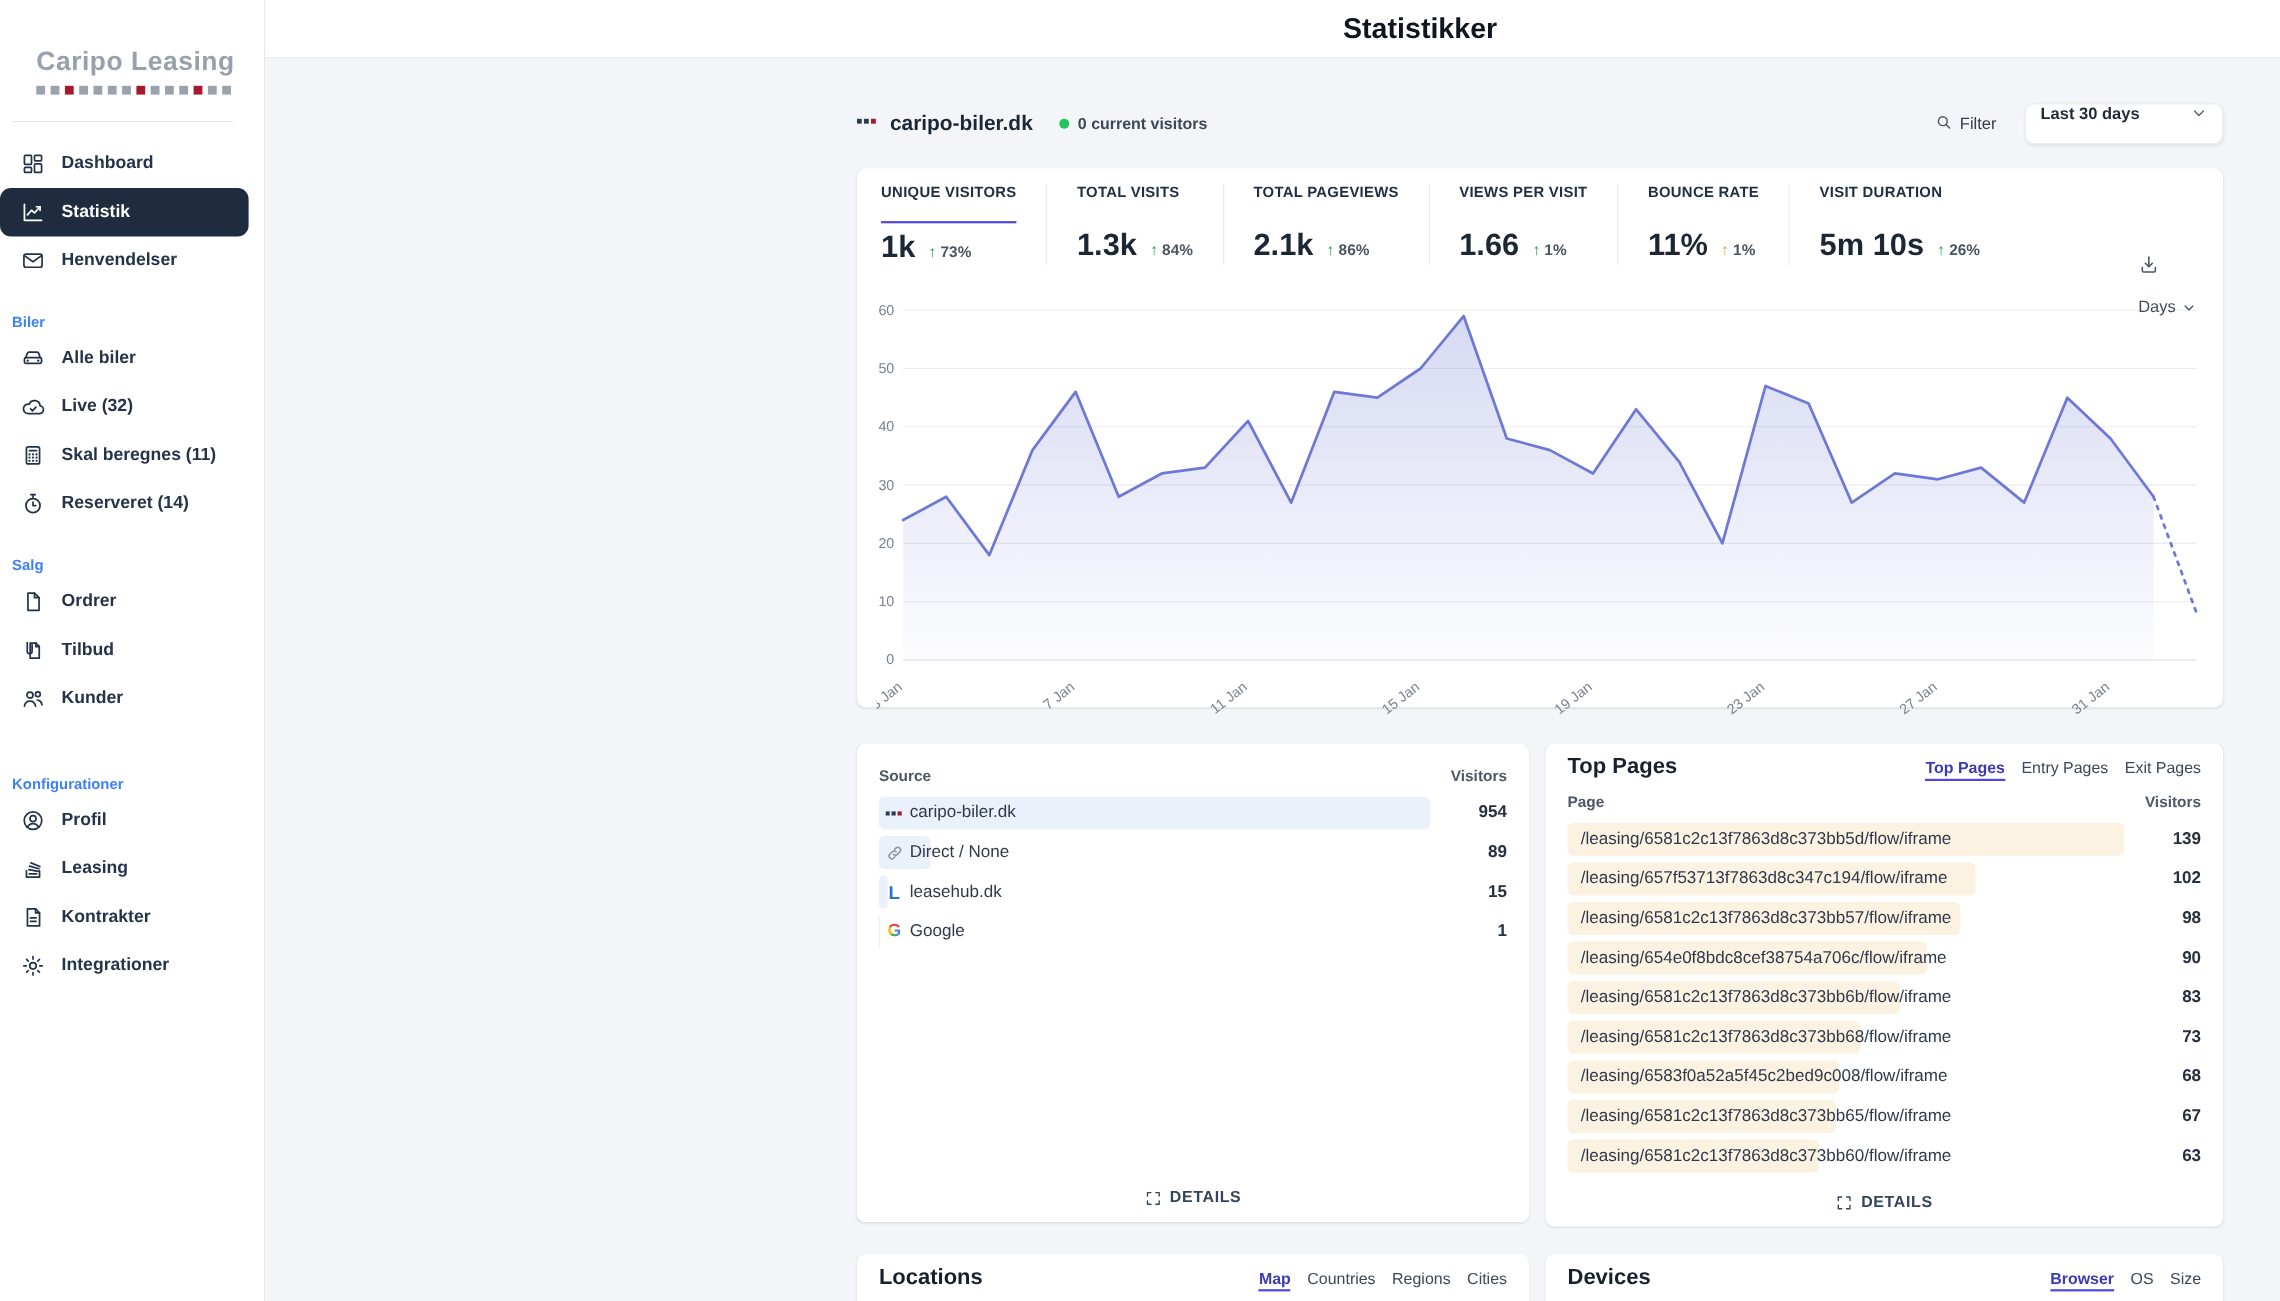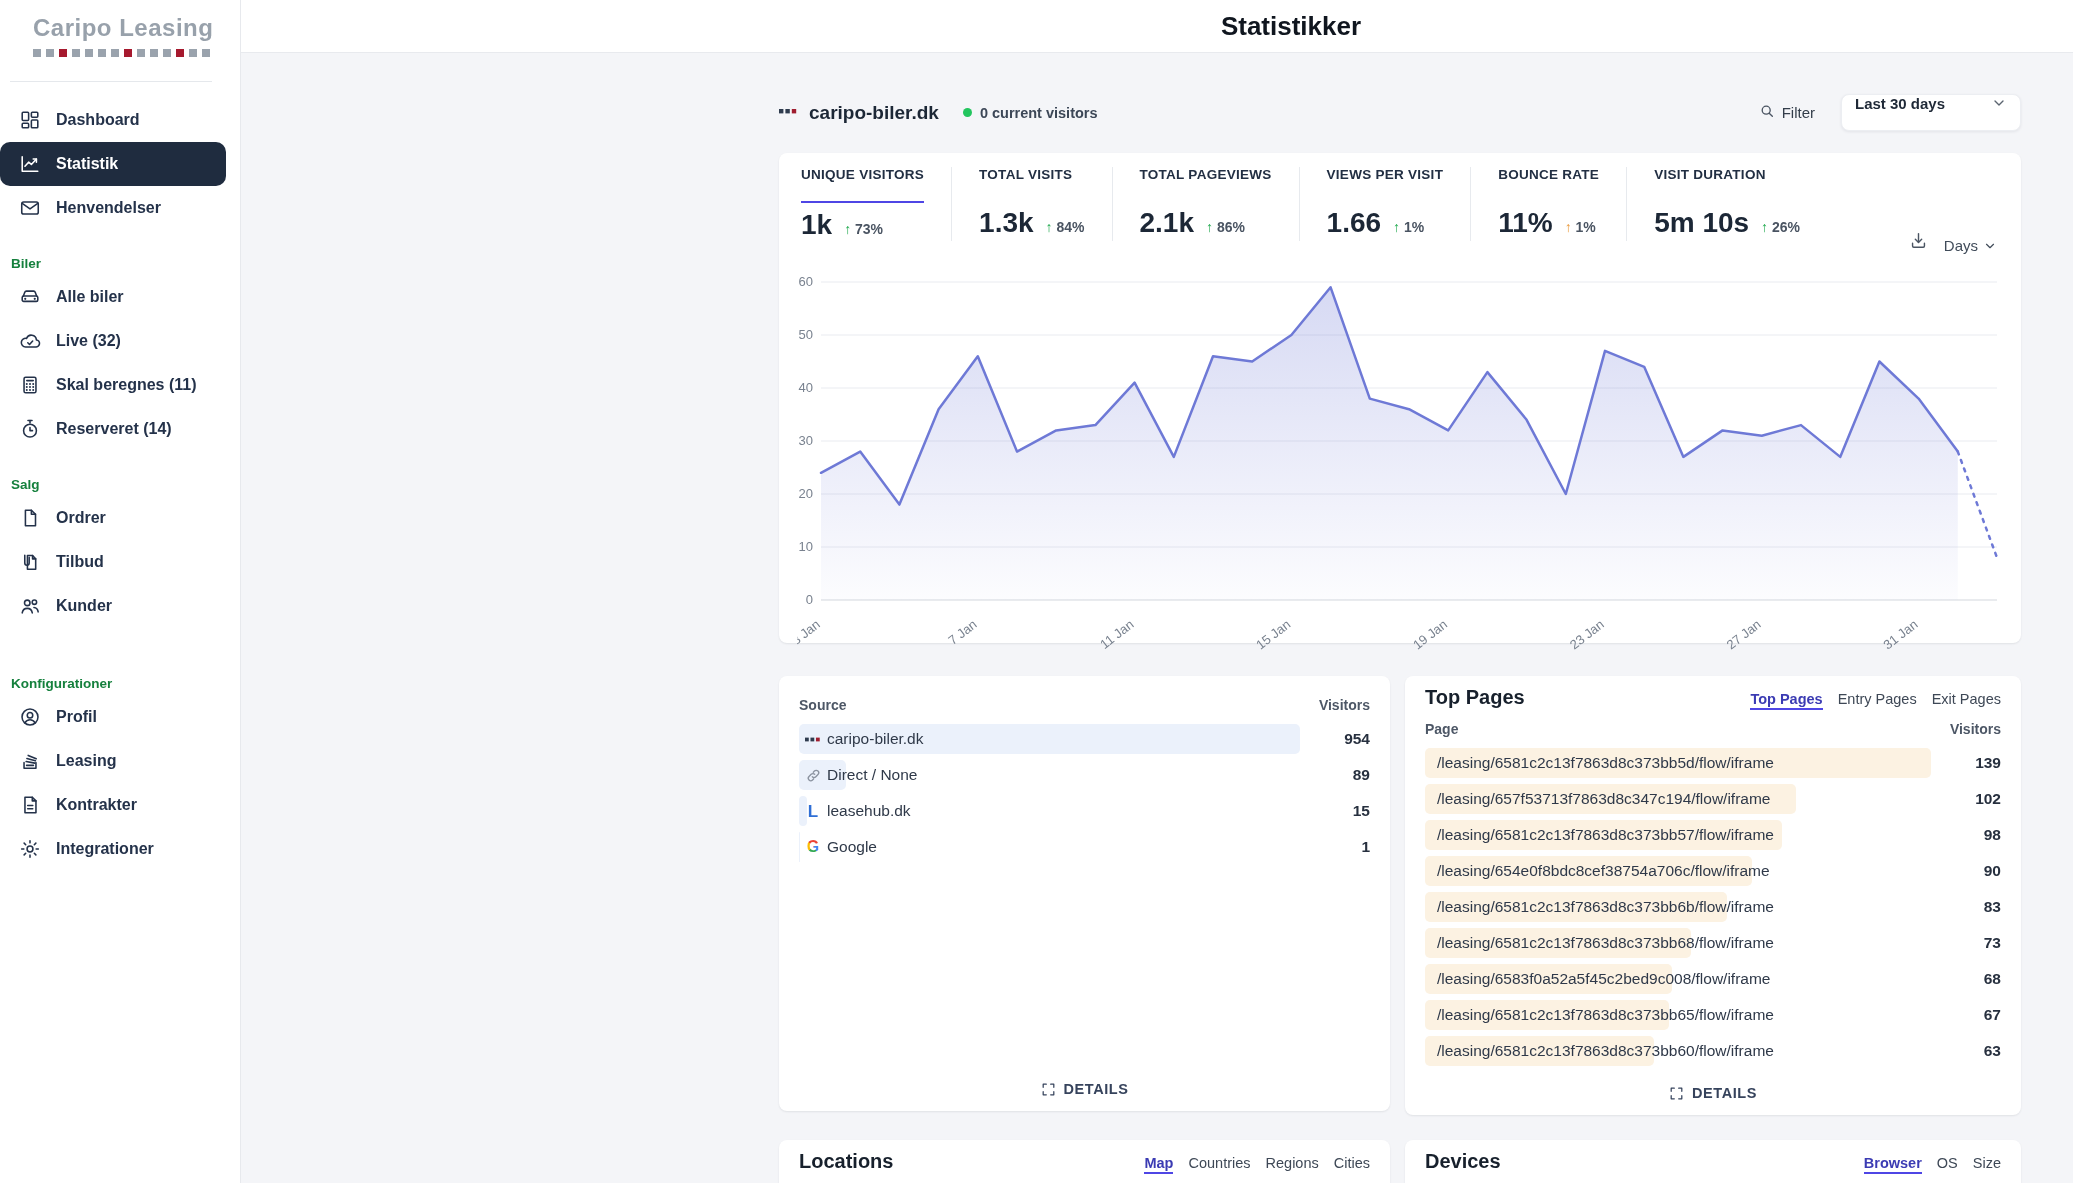--- a/index.html
+++ b/index.html
@@ -6,27 +6,27 @@
   html,body { width:2073px; height:1183px; }
   body {
     position:relative; overflow:hidden;
     background:#f4f5f8;
     font-family:"Liberation Sans", sans-serif;
     color:#1f2937;
   }
   
   .sidebar { position:absolute; left:0; top:0; width:241px; height:1183px;
     background:#fff; border-right:1px solid #e7e9ed; z-index:5; }
-  .logo { padding:14px 0 0 33px; }
+  .logo { padding:14px 0 0 33px;margin-top:29px; }
   .logo-text { font-size:24px; font-weight:700; color:#98a1ab; letter-spacing:.5px; }
   .logo-squares { margin-top:7px; display:flex; gap:5px; }
   .sq { width:8px; height:8px; background:#9aa3ad; }
   .sq.red { background:#a6192e; }
   .side-divider { height:1px; background:#e5e8ec; margin:24px 28px 16px 10px; }
-  .section-label { margin:26px 0 4px 11px; font-size:13.5px; font-weight:700; color:#15803d; }
+  .section-label { margin:26px 0 4px 11px; font-size:13.5px; font-weight:700; color:#3b82f6; }
   .section-label.wide { margin-top:48px; }
   .nav-item { display:flex; align-items:center; gap:15px; height:44px; padding-left:19px;
     margin-right:14px; border-radius:10px; color:#24324a; font-size:16px; font-weight:600; cursor:pointer; }
   .nav-item.active { background:#1f2c3f; color:#fff; }
   .nav-icon { width:22px; height:22px; flex:none; display:flex; }
   .nav-icon svg { width:22px; height:22px; }
   
   .topbar { position:absolute; left:241px; right:0; top:0; height:53px; background:#fff;
     border-bottom:1px solid #e8eaee; }
   .page-title { position:absolute; left:1050px; top:50%; transform:translate(-50%,-50%);
@@ -51,21 +51,21 @@
   .stats-card { margin-top:22px; height:490px; position:relative; padding:14px 18px 0 18px; }
   #stats-row { display:flex; }
   .stat { padding:0 27px; border-left:1px solid #e7eaee; cursor:pointer; }
   .stat:first-child { padding-left:4px; border-left:none; }
   .stat-label { font-size:13.5px; font-weight:700; color:#222f43; letter-spacing:.02em; white-space:nowrap; }
   .stat-label span { display:inline-block; padding-bottom:19px;text-align:center; }
   .stat.active .stat-label span { border-bottom:2px solid #4f46e5; }
   .stat-value-row { margin-top:6px; display:flex; align-items:baseline; gap:12px; }
   .stat-value { font-size:28px; font-weight:700; color:#1c2736; white-space:nowrap; }
   .stat-delta { font-size:14px; font-weight:600; color:#4a5462; white-space:nowrap; }
-  .interval-row { position:absolute; top:78px; right:24px; display:flex; align-items:flex-end; gap:16px; color:#414c5a; }
+  .interval-row { position:absolute; top:78px; right:24px; display:flex; align-items:flex-start; gap:16px; color:#414c5a;flex-direction:column; }
   .interval-row svg { width:19px; height:19px; }
   .interval-label { display:flex; align-items:center; gap:5px; font-size:15px; color:#414c5a; cursor:pointer; }
   .interval-label svg { width:14px; height:14px; }
   #chart-holder { margin-top:29px; }
   #chart-holder svg .ax { font-size:13px; fill:#79828f; }
   
   .grid-row { display:flex; gap:15px; margin-top:33px; align-items:flex-start; }
   .grid-row.row2 { margin-top:25px; }
   .sources-card { width:611px; height:435px; position:relative; padding:10px 20px 0 20px; }
   .pages-card   { width:616px; height:439px; position:relative; padding:10px 20px 0 20px; }

